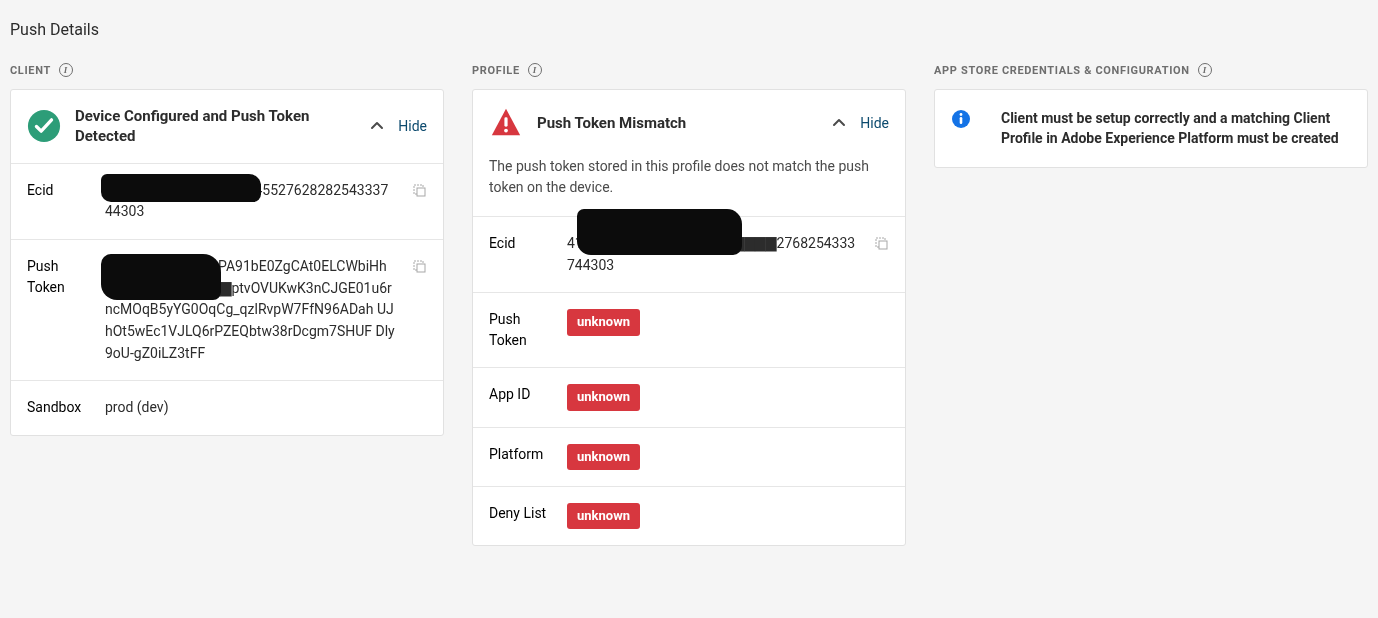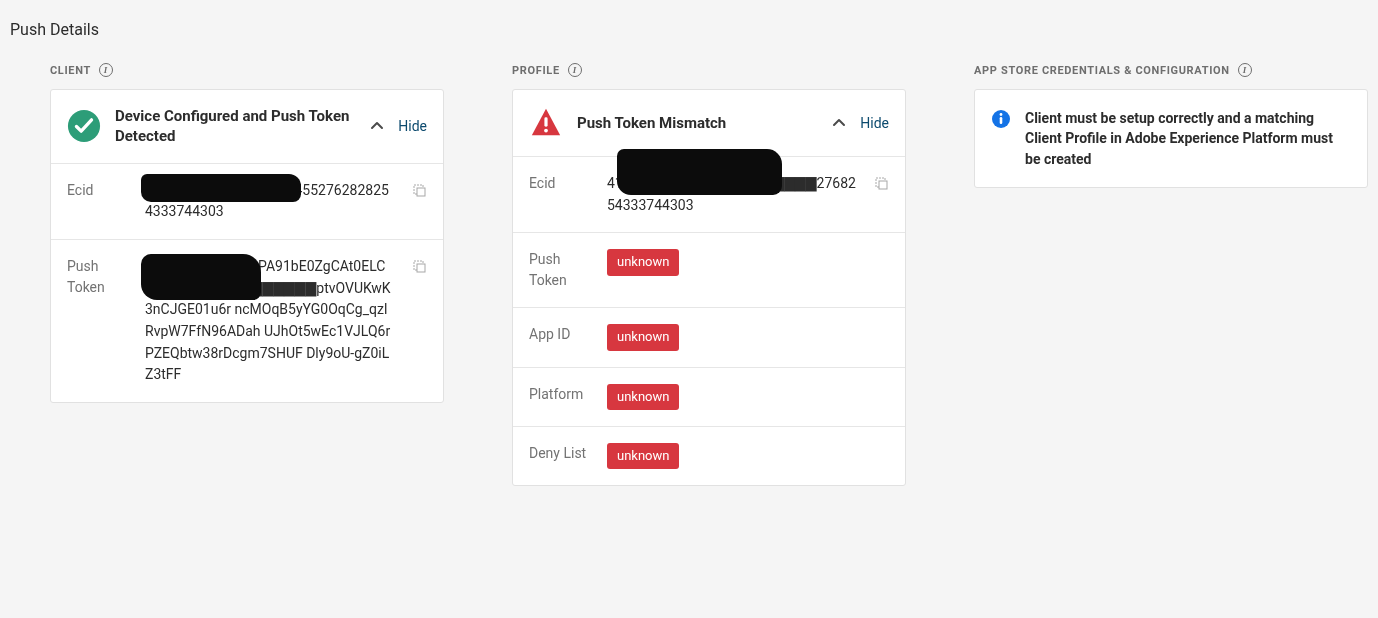--- a/index.html
+++ b/index.html
@@ -20,21 +20,20 @@
       margin-bottom: 24px;
       padding-left: 0;
     }
     .columns {
       display: flex;
       gap: 28px;
     }
     .column {
       flex: 1;
       min-width: 0;
-      margin-left: 40px;
     }
     .section-header {
       display: flex;
       align-items: center;
       gap: 8px;
       color: #6e6e6e;
       font-size: 11px;
       font-weight: 700;
       letter-spacing: 0.06em;
       text-transform: uppercase;
@@ -97,21 +96,21 @@
       display: flex;
       align-items: flex-start;
       gap: 16px;
       padding: 16px;
       border-top: 1px solid #e6e6e6;
       font-size: 14px;
     }
     .row-label {
       width: 62px;
       flex-shrink: 0;
-      color: #737373;
+      color: #000000;
       line-height: 1.5;
     }
     .row-value {
       flex: 1;
       line-height: 1.55;
       word-break: break-all;
       position: relative;
     }
     .copy-btn {
       flex-shrink: 0;
@@ -120,28 +119,28 @@
       opacity: 0.6;
       cursor: pointer;
       align-self: flex-start;
       margin-top: 2px;
     }
     .badge-unknown {
       display: inline-block;
       background: #d7373f;
       color: #fff;
       font-size: 13px;
-      font-weight: 400;
+      font-weight: 700;
       padding: 3px 10px;
       border-radius: 3px;
     }
     .info-card {
       display: flex;
       align-items: flex-start;
-      gap: 14px;
+      gap: 30px;
       padding: 18px 16px;
     }
     .info-circle {
       width: 20px;
       height: 20px;
       flex-shrink: 0;
       margin-top: 1px;
     }
     .info-text {
       font-size: 14px;
@@ -192,20 +191,24 @@
 
       <div class="row">
         <div class="row-label">Push Token</div>
         <div class="row-value">dg▇▇▇KGUSPA:APA91bE0ZgCAt0ELCWbiHh o▇▇▇▇▇▇▇▇▇▇▇ptvOVUKwK3nCJGE01u6r ncMOqB5yYG0OqCg_qzlRvpW7FfN96ADah UJhOt5wEc1VJLQ6rPZEQbtw38rDcgm7SHUF Dly9oU-gZ0iLZ3tFF<div class="redact" style="left:-4px;top:-2px;width:120px;height:46px;border-radius:10px 18px 8px 16px;"></div></div>
         <svg class="copy-btn" viewBox="0 0 16 16">
           <rect x="3" y="3" width="9" height="9" fill="none" stroke="#6e6e6e" stroke-width="1" stroke-dasharray="2,1"></rect>
           <rect x="6" y="6" width="8" height="8" fill="#fff" stroke="#6e6e6e" stroke-width="1"></rect>
         </svg>
       </div>
 
+      <div class="row">
+        <div class="row-label">Sandbox</div>
+        <div class="row-value">prod (dev)</div>
+      </div>
     </div>
   </div>
 
   <div class="column">
     <div class="section-header">
       <span>PROFILE</span>
       <span class="info-icon">i</span>
     </div>
 
     <div class="card">
@@ -215,20 +218,21 @@
           <rect x="16.3" y="12" width="3.4" height="10" rx="1.5" fill="#fff"></rect>
           <circle cx="18" cy="26" r="2" fill="#fff"></circle>
         </svg>
         <div class="status-title">Push Token Mismatch</div>
         <svg class="chevron" width="14" height="14" viewBox="0 0 14 14">
           <path d="M2 9 L7 4 L12 9" stroke="#4b4b4b" stroke-width="2" fill="none" stroke-linecap="round" stroke-linejoin="round"></path>
         </svg>
         <span class="hide-link">Hide</span>
       </div>
 
+      <div class="card-desc">The push token stored in this profile does not match the push token on the device.</div>
 
       <div class="row">
         <div class="row-label">Ecid</div>
         <div class="row-value">41▇▇▇▇▇▇▇▇▇▇▇▇▇▇▇▇▇▇2768254333744303<div class="redact" style="left:10px;top:-24px;width:165px;height:46px;border-radius:7px 15px 9px 14px;"></div></div>
         <svg class="copy-btn" viewBox="0 0 16 16">
           <rect x="3" y="3" width="9" height="9" fill="none" stroke="#6e6e6e" stroke-width="1" stroke-dasharray="2,1"></rect>
           <rect x="6" y="6" width="8" height="8" fill="#fff" stroke="#6e6e6e" stroke-width="1"></rect>
         </svg>
       </div>
 

